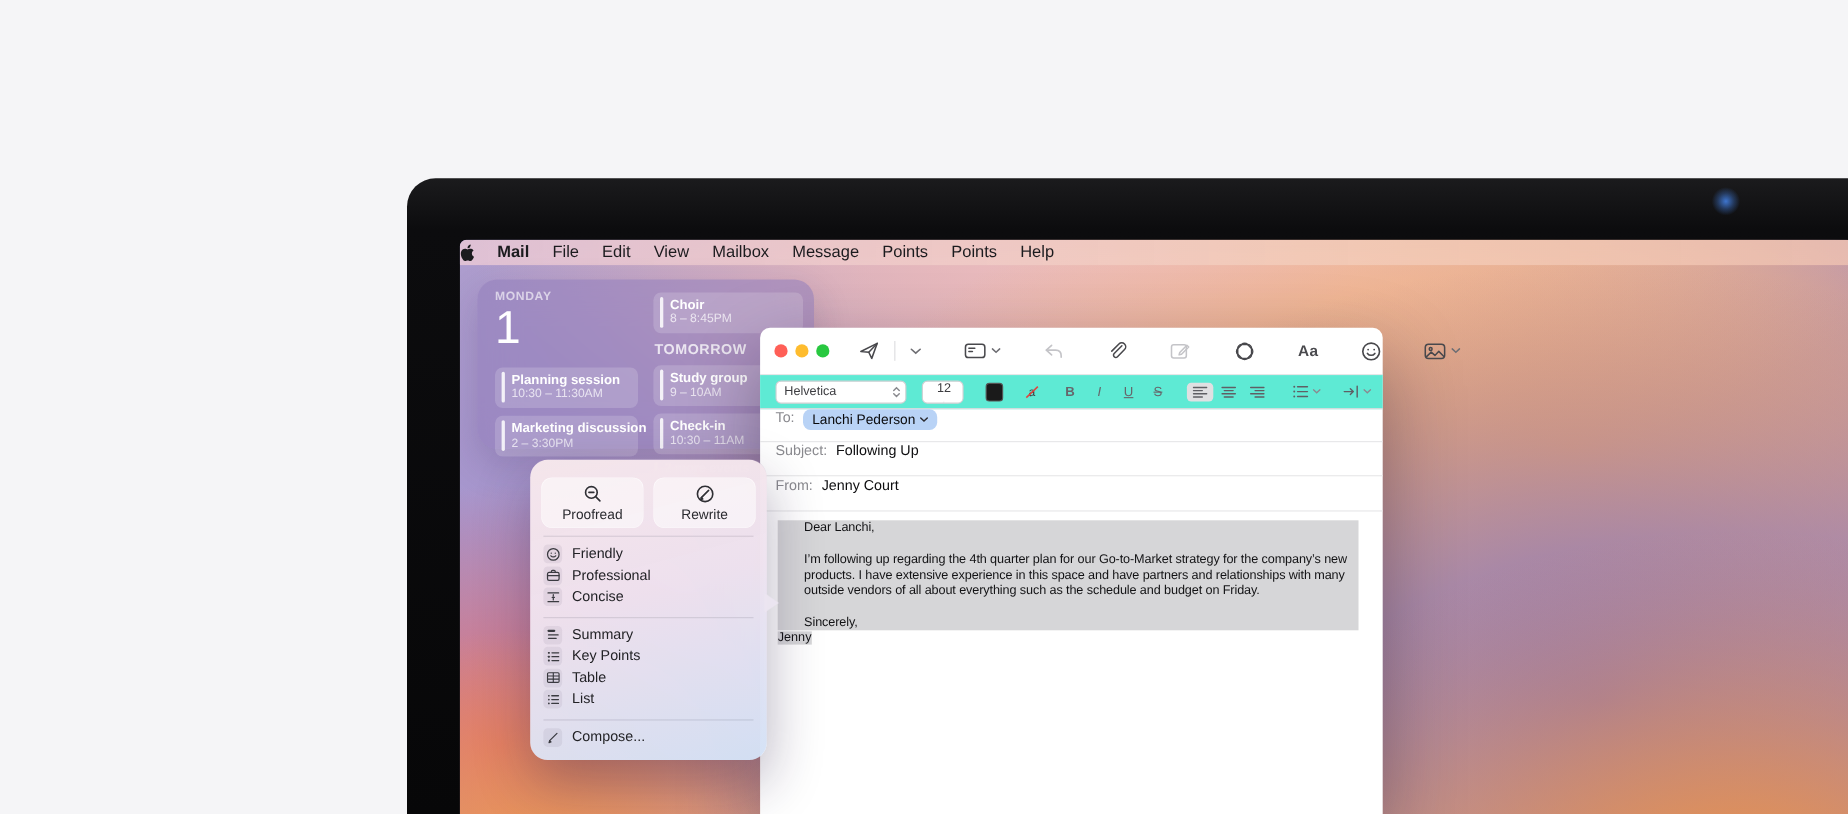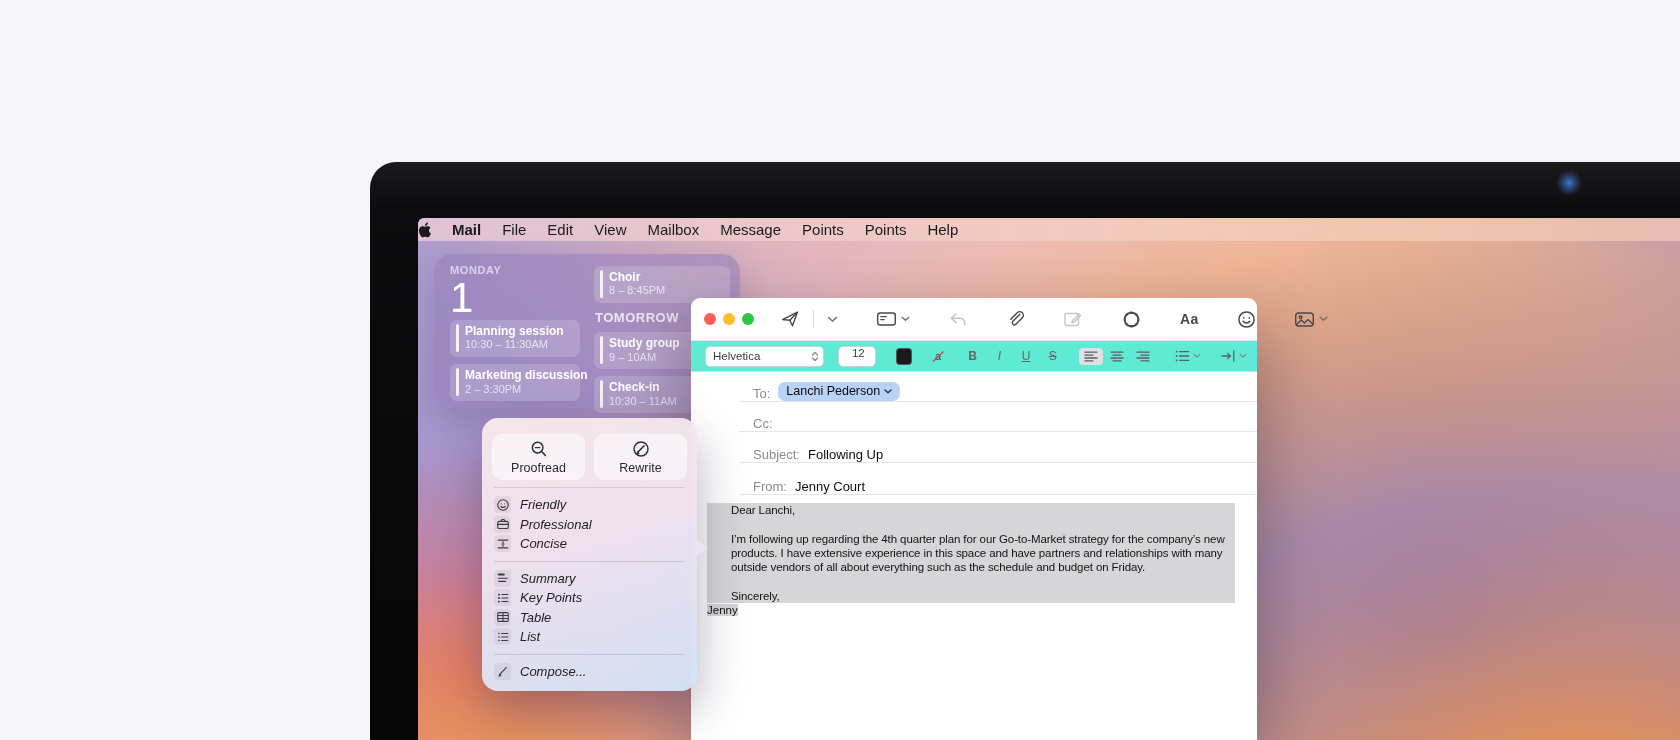--- a/index.html
+++ b/index.html
@@ -66,21 +66,21 @@
     display:flex;gap:6px;background:rgba(255,255,255,.17);
     border-radius:7px;padding:4px 7px 5px 6px;margin-bottom:7px;
   }
   .cal .bar{width:3px;border-radius:2px;background:rgba(255,255,255,.85);flex:none;}
   .cal .evt{font-size:12px;font-weight:700;line-height:1.2;white-space:nowrap;}
   .cal .evtime{font-size:11px;color:rgba(255,255,255,.72);line-height:1.25;white-space:nowrap;}
   .cal .tmrw{font-size:13px;font-weight:700;letter-spacing:.5px;color:rgba(255,255,255,.78);margin:2px 0 7px 1px;}
   .cal .more{display:flex;gap:6px;align-items:center;margin-left:1px;}
   .cal .more .bar{height:12px;background:rgba(255,255,255,.6);}
   .cal .moret{font-size:11.5px;font-weight:700;color:rgba(255,255,255,.62);white-space:nowrap;}
-  .cal .colL .d1{}
+  .cal .colL .d1{margin-top:14px;}
 
   
   .mail{
     position:absolute;left:273px;top:80px;width:566px;height:442px;
     background:#fff;border-radius:9px 9px 0 0;z-index:30;
     box-shadow:0 28px 70px rgba(20,10,40,.38);
   }
   .mw-toolbar{height:42px;display:flex;align-items:center;padding:0 12px 0 13px;}
   .lights{display:flex;gap:7px;margin-right:26px;}
   .light{width:12px;height:12px;border-radius:50%;}
@@ -106,22 +106,22 @@
   .fbtn.b{font-weight:700;}
   .fbtn.i{font-style:italic;}
   .fbtn.u{text-decoration:underline;}
   .fbtn.s{text-decoration:line-through;}
   .aligngrp{display:flex;align-items:center;gap:2px;margin-left:6px;}
   .alignbtn{padding:3px 5px;border-radius:4px;display:flex;}
   .alignbtn.active{background:#e0e0e2;}
   .fchev{display:flex;align-items:center;gap:3px;margin-left:6px;}
 
   .frow{
-    display:flex;align-items:flex-end;padding-left:14px;border-bottom:1px solid #e6e6e8;
-    font-size:13px;color:#0d0d0f;margin-left:48px;
+    display:flex;align-items:flex-start;padding-left:14px;border-bottom:1px solid #e6e6e8;
+    font-size:13px;color:#0d0d0f;
   }
   .frow .lab{color:#8a8a8f;margin-right:8px;}
   .frow.to{height:29px;}.frow.cc{height:29px;}.frow.subj{height:30px;}.frow.from{height:31px;}
   .token{
     background:#b9d3f6;border-radius:7px;padding:2px 8px 3px 8px;
     display:flex;align-items:center;gap:4px;font-size:12.5px;color:#0a0a0c;
   }
   .body{padding:8px 22px 0 16px;}
   .selblock{background:#d6d6d8;font-size:11.5px;line-height:14.3px;color:#121214;letter-spacing:-.1px;}
   .selblock .ln{min-height:14.3px;margin-left:24px;}
@@ -156,21 +156,21 @@
   .caret{width:1.5px;height:14px;background:#2f7cf6;flex:none;}
   .wt-ph{font-size:12.5px;color:#9b9ba2;white-space:nowrap;}
   .wt-actions{display:flex;gap:9px;margin-top:8px;}
   .wt-btn{
     flex:1;height:46px;border-radius:10px;background:rgba(255,255,255,.5);
     display:flex;flex-direction:column;align-items:center;justify-content:center;gap:3px;
     box-shadow:inset 0 0 0 .5px rgba(255,255,255,.6);
   }
   .wt-btn .lbl{font-size:12.5px;color:#2b2b30;}
   .wt-div{height:1px;background:rgba(60,60,80,.15);margin:7px 2px;}
-  .wt-item{display:flex;align-items:center;gap:9px;height:19.5px;padding-left:2px;font-style:italic;}
+  .wt-item{display:flex;align-items:flex-start;gap:9px;height:19.5px;padding-left:2px;}
   .wt-ic{
     width:17px;height:17px;border-radius:4px;background:rgba(130,125,145,.13);
     display:flex;align-items:center;justify-content:center;flex:none;
   }
   .wt-item .lbl{font-size:13px;color:#222226;white-space:nowrap;}
   svg{display:block;}
 </style>
 </head>
 <body>
 
@@ -397,23 +397,20 @@
 
         <div class="frow to">
           <span class="lab">To:</span>
           <span class="token">
             <span>Lanchi Pederson</span>
             <svg width="8" height="5" viewBox="0 0 8 5" fill="none" stroke="#2b2b30" stroke-width="1.3" stroke-linecap="round">
                 <path d="M1 1l3 2.8L7 1"></path>
               </svg>
           </span>
         </div>
-        <div class="frow cc">
-          <span class="lab">Cc:</span>
-        </div>
         <div class="frow subj">
           <span class="lab">Subject:</span>
           <span>Following Up</span>
         </div>
         <div class="frow from">
           <span class="lab">From:</span>
           <span>Jenny Court</span>
         </div>
 
         <div class="body">

